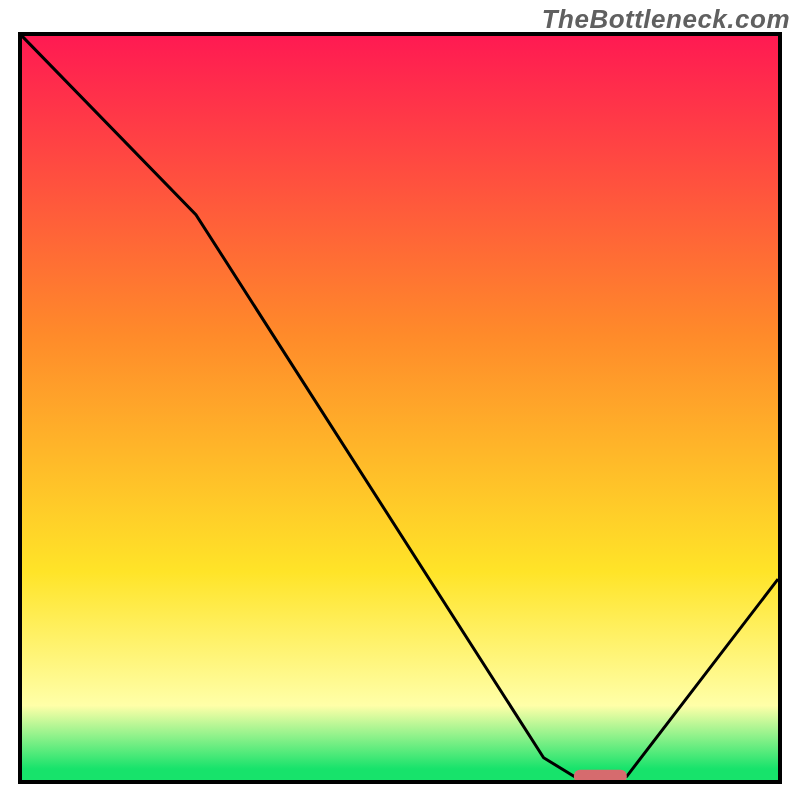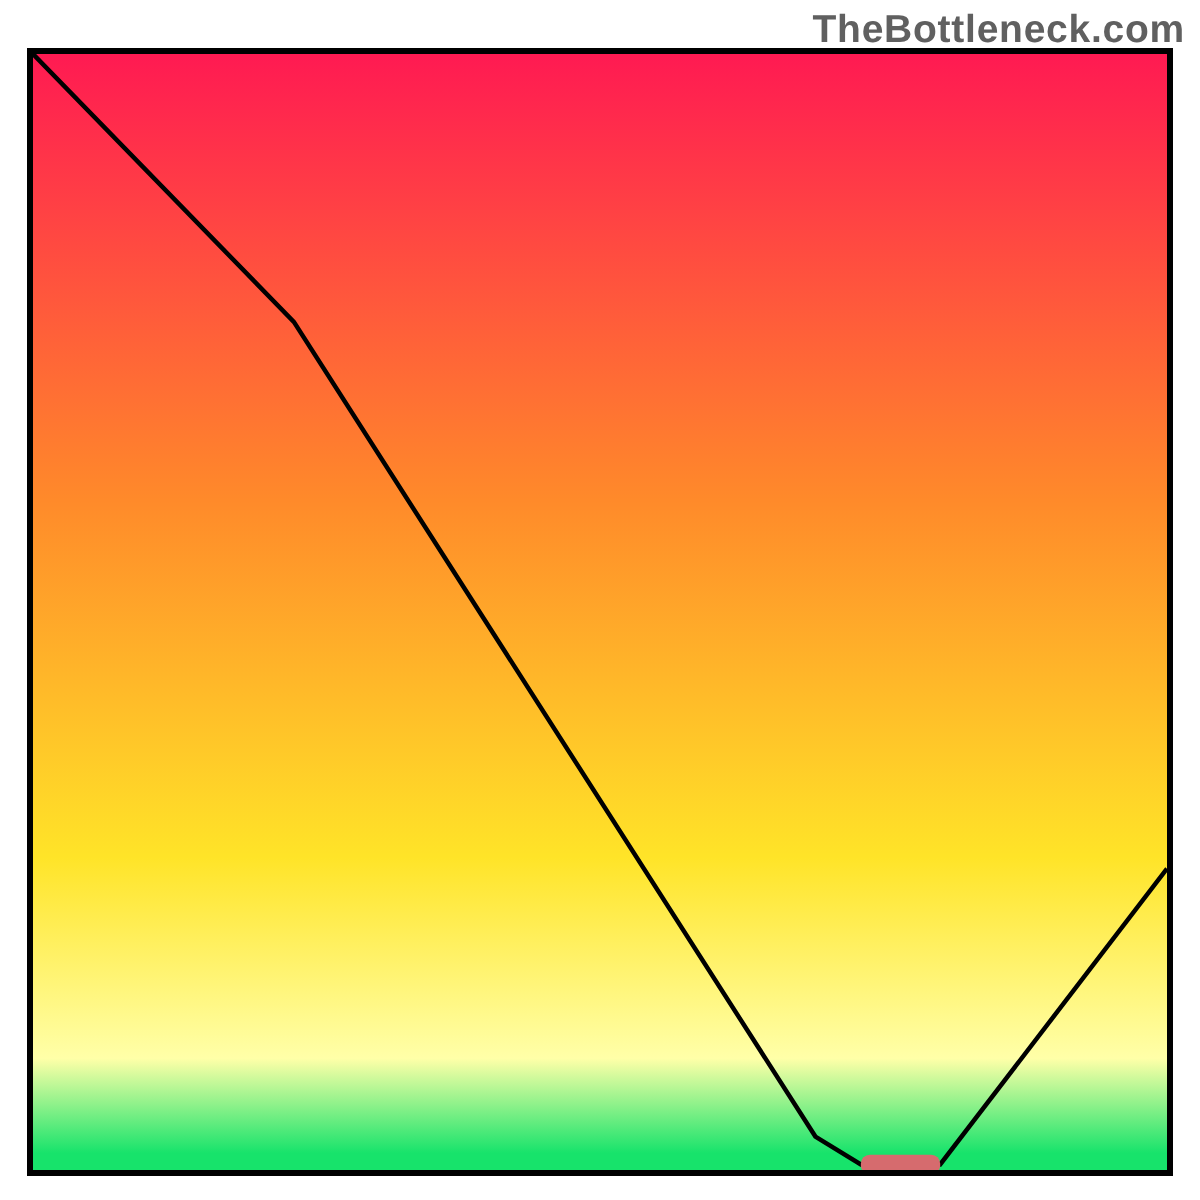--- a/index.html
+++ b/index.html
@@ -8,20 +8,21 @@
     width: 800px;
     height: 800px;
     background: #ffffff;
     font-family: Arial, Helvetica, sans-serif;
     overflow: hidden;
   }
   .frame {
     position: relative;
     width: 800px;
     height: 576px;
+    font-style: italic;
   }
   .watermark {
     position: absolute;
     top: 4px;
     right: 10px;
     font-size: 26px;
     font-weight: 600;
     color: #606060;
     letter-spacing: 0.5px;
   }

